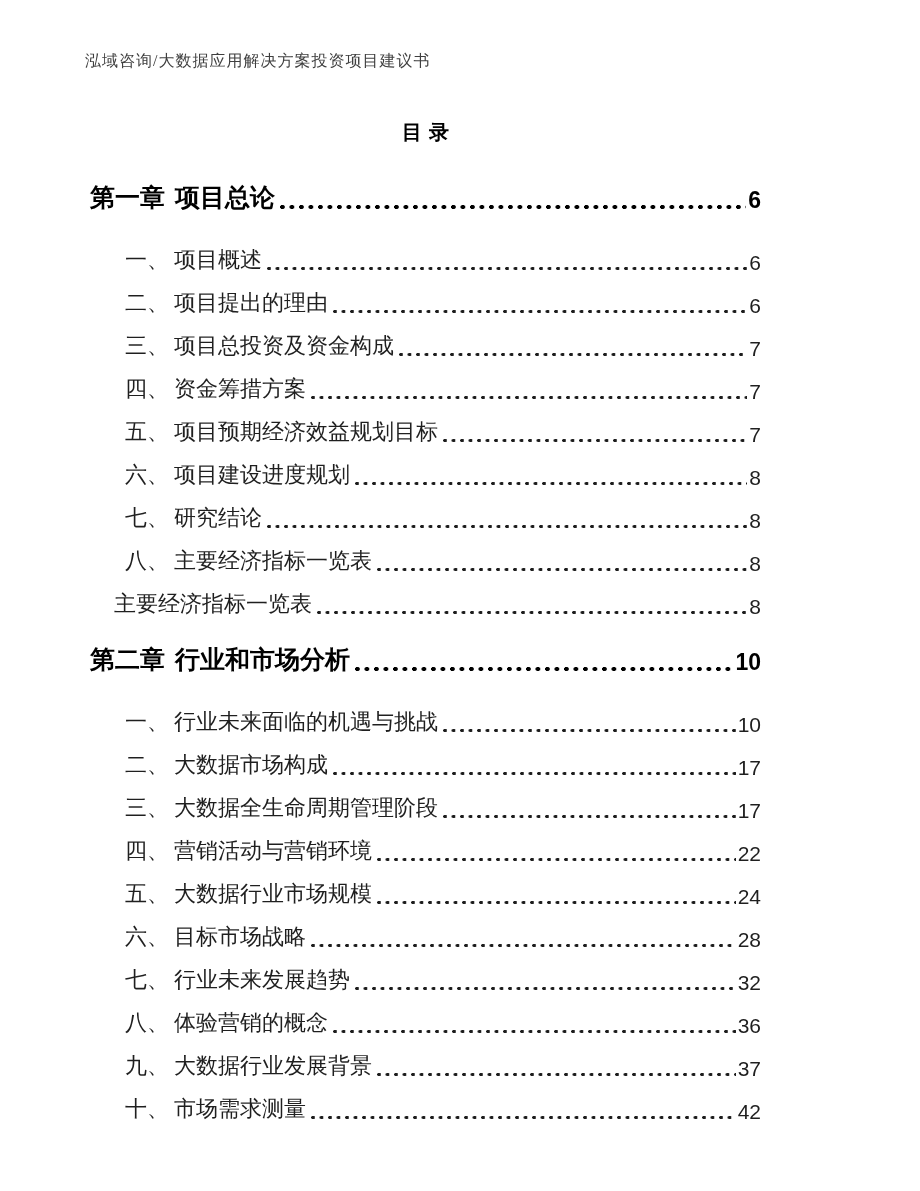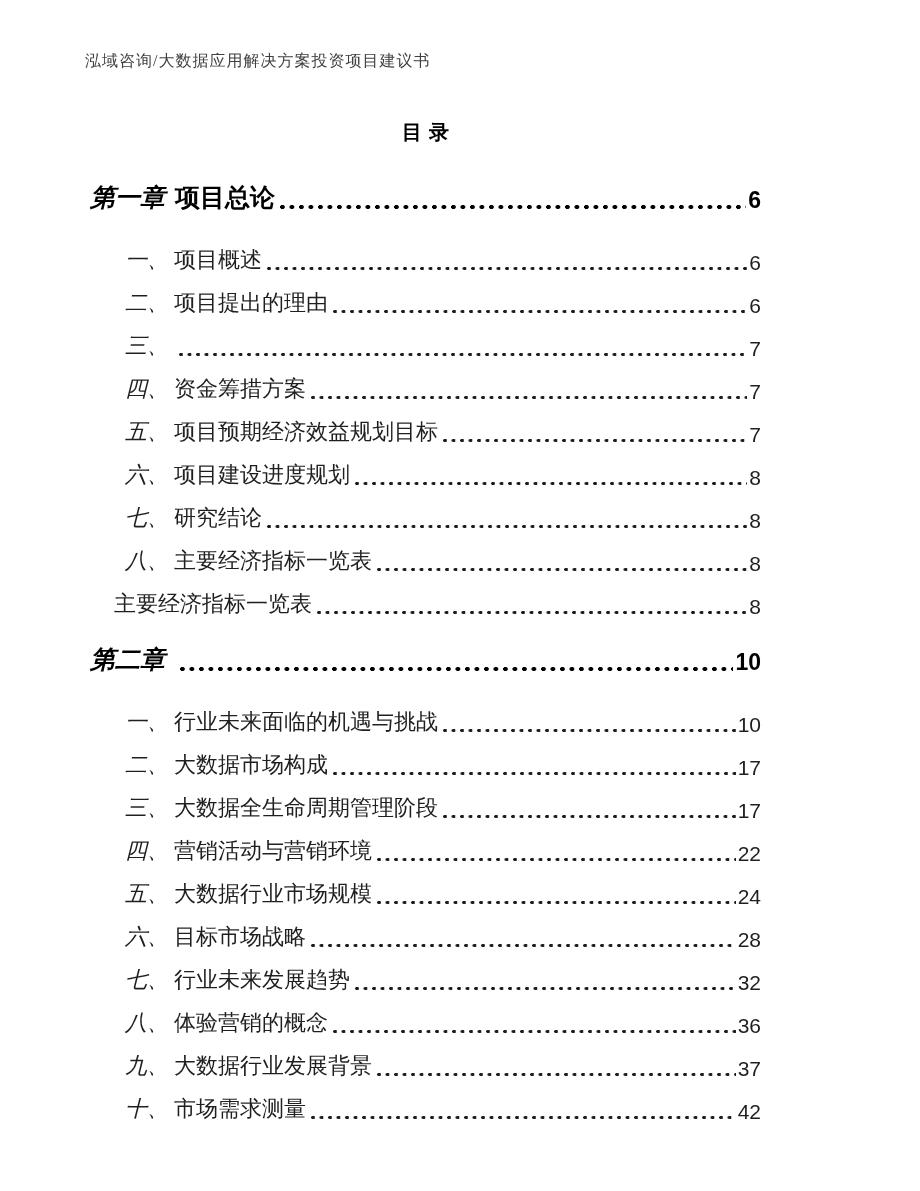--- a/index.html
+++ b/index.html
@@ -53,21 +53,21 @@
   .items { margin-top: 20px; padding-left: 35px; }
 
   .item-row {
     height: 40px;
     padding-bottom: 3px;
     font-size: 22px;
     color: #1f1f1f;
   }
   .item-row.no-num { margin-left: -11px; }
 
-  .num { white-space: pre; margin-right: 5px; font-style: italic; }
+  .num { white-space: pre; margin-right: 5px; }
   .chapter-row .num { margin-right: 10px; }
   .item-row .num:empty { margin-right: 0; }
   .label { white-space: pre; }
 
   .leader {
     flex: 1;
     align-self: flex-end;
     height: 5px;
     margin: 0 2px 4px 5px;
     background-image: radial-gradient(circle at 2px 2.5px, #1c1c1c 1.6px, rgba(0,0,0,0) 2px);
@@ -113,20 +113,21 @@
             <span class="pagenum">6</span>
           </div>
           <div class="toc-row item-row">
             <span class="num">二、</span>
             <span class="label">项目提出的理由</span>
             <span class="leader"></span>
             <span class="pagenum">6</span>
           </div>
           <div class="toc-row item-row">
             <span class="num">三、</span>
+            <span class="label">项目总投资及资金构成</span>
             <span class="leader"></span>
             <span class="pagenum">7</span>
           </div>
           <div class="toc-row item-row">
             <span class="num">四、</span>
             <span class="label">资金筹措方案</span>
             <span class="leader"></span>
             <span class="pagenum">7</span>
           </div>
           <div class="toc-row item-row">
@@ -157,20 +158,21 @@
             <span class="num"></span>
             <span class="label">主要经济指标一览表</span>
             <span class="leader"></span>
             <span class="pagenum">8</span>
           </div>
         </div>
       </section>
       <section class="chapter">
         <div class="toc-row chapter-row">
           <span class="num">第二章</span>
+          <span class="label">行业和市场分析</span>
           <span class="leader"></span>
           <span class="pagenum">10</span>
         </div>
         <div class="items">
           <div class="toc-row item-row">
             <span class="num">一、</span>
             <span class="label">行业未来面临的机遇与挑战</span>
             <span class="leader"></span>
             <span class="pagenum">10</span>
           </div>

